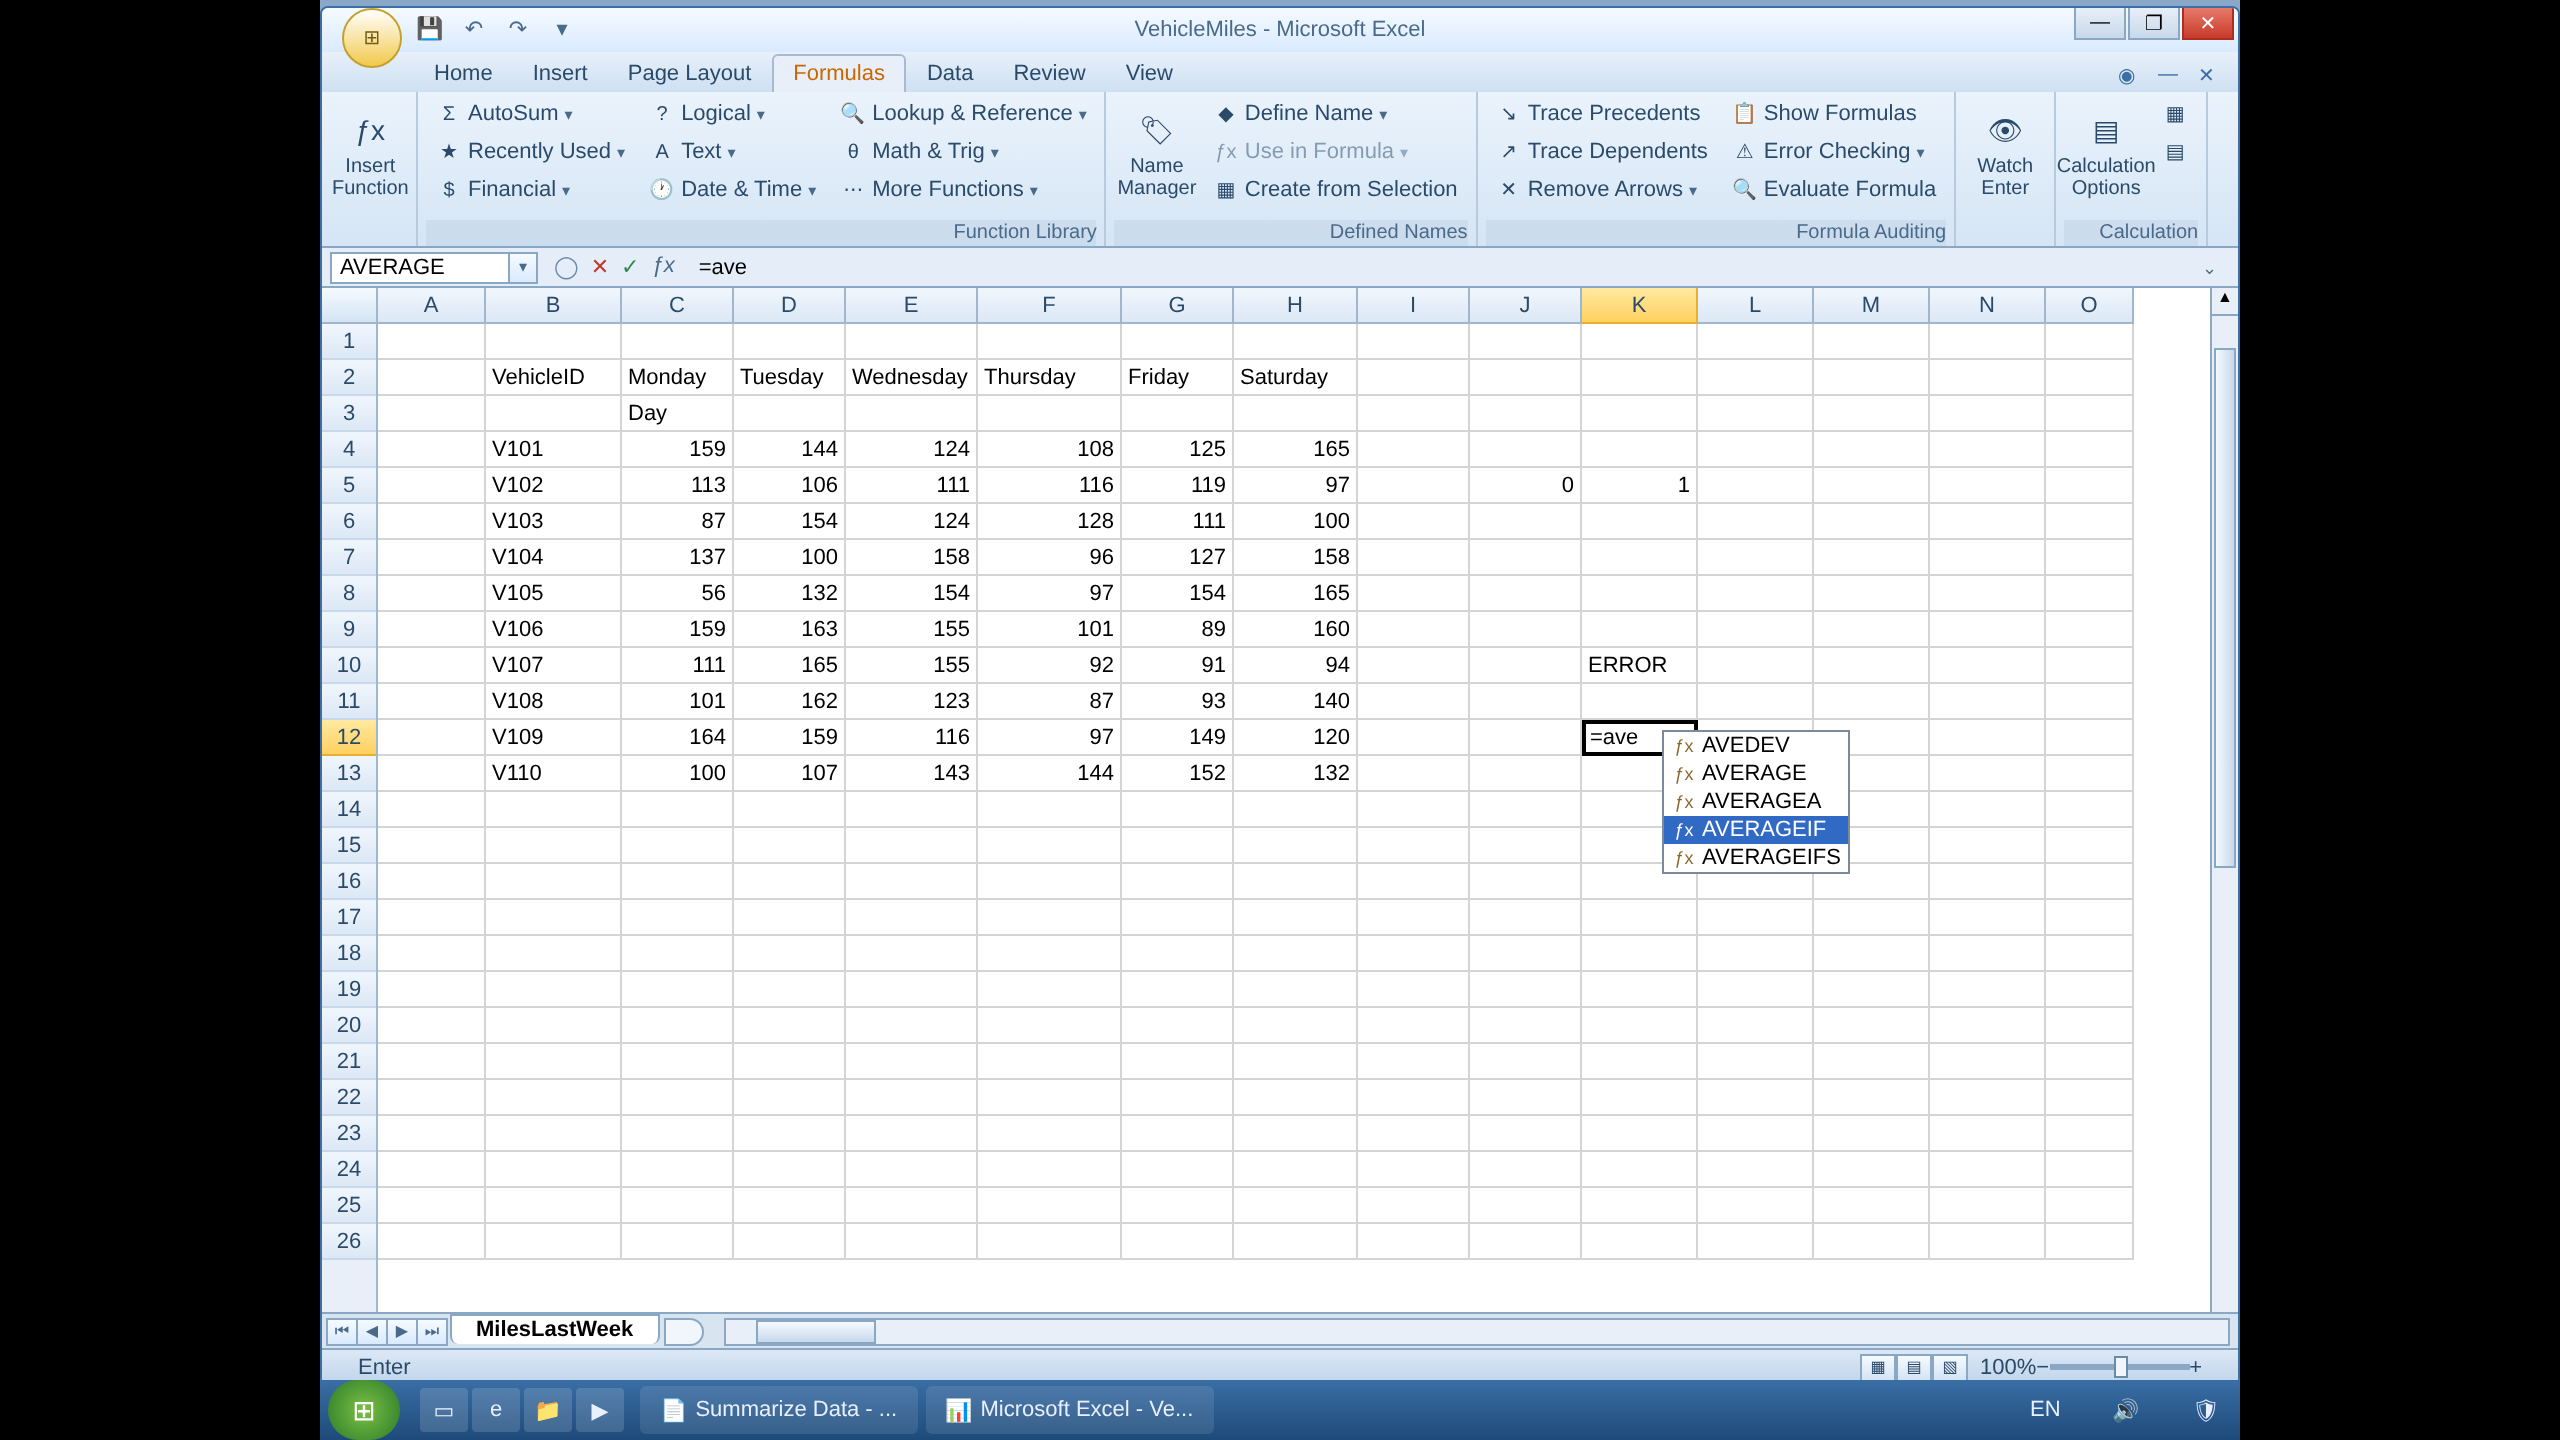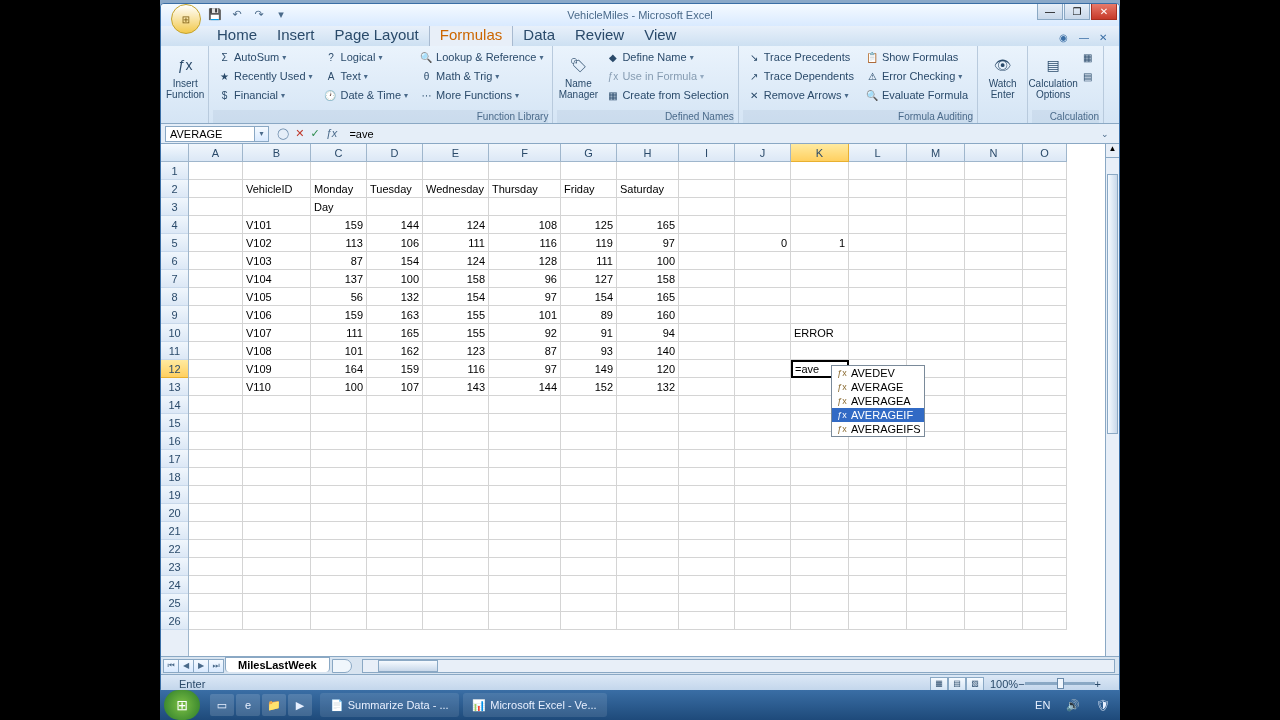--- a/index.html
+++ b/index.html
@@ -3,34 +3,34 @@
 <meta charset="utf-8">
 <style>
 * { margin: 0; padding: 0; box-sizing: border-box; font-family: "Segoe UI", Tahoma, sans-serif; user-select: none; }
 body { background: #000; width: 1280px; height: 720px; overflow: hidden; position: relative; }
 .desktop { position: absolute; left: 160px; top: 0; width: 960px; height: 700px; background: #8aa8c8; }
 .taskbar { position: absolute; left: 160px; bottom: 0; width: 960px; height: 30px; background: linear-gradient(#3a6ea5,#1e4a7a); display: flex; align-items: center; }
 .start-orb { width: 36px; height: 30px; background: radial-gradient(circle,#7cc043,#2a7a2a); border-radius: 18px; margin: 0 4px; display:flex; align-items:center; justify-content:center; color:#fff; font-size:14px; }
 .task-icons { display:flex; gap:2px; padding:0 6px; }
 .task-icon { width:24px; height:22px; background:rgba(255,255,255,0.15); border-radius:2px; display:flex; align-items:center; justify-content:center; color:#e8f0ff; font-size:11px; }
 .task-btn { height:24px; padding:0 10px; margin:0 2px; background:rgba(255,255,255,0.1); border-radius:3px; color:#e8f0ff; font-size:11px; display:flex; align-items:center; gap:4px; }
-.tray { margin-left:auto; padding:0 10px; color:#e8f0ff; font-size:11px; display:flex; gap:16px; align-items:center; }
+.tray { margin-left:auto; padding:0 10px; color:#e8f0ff; font-size:11px; display:flex; gap:26px; align-items:center; }
 
 .win { position:absolute; left:0; top:3px; width:960px; height:690px; background:#cfe0f0; border:1px solid #3a6ea5; border-radius:4px; overflow:hidden; display:flex; flex-direction:column; }
 .titlebar { height:22px; background:linear-gradient(#f5faff,#d9eaff); display:flex; align-items:center; position:relative; }
 .orb { position:absolute; left:10px; top:0px; width:30px; height:30px; border-radius:50%; background:linear-gradient(#fff,#f2c94c);border:1px solid #c4a22a; z-index:10; display:flex; align-items:center; justify-content:center; font-size:10px; color:#7a5a10; }
 .qat { position:absolute; left:46px; top:2px; display:flex; gap:6px; }
 .qat-icon { width:16px; height:16px; color:#4a6a8a; font-size:11px; display:flex; align-items:center; justify-content:center; }
 .title-text { margin:0 auto; font-size:11px; color:#4a6a8a; }
 .winctrl { position:absolute; right:2px; top:0; display:flex; }
 .winbtn { width:26px; height:16px; margin-left:1px; font-size:10px; display:flex; align-items:center; justify-content:center; background:linear-gradient(#e8eff8,#c8d8ea); border:1px solid #8aa8c4; border-top:none; }
 .winbtn.close { background:linear-gradient(#e87a6a,#c73a2a); color:#fff; border-color:#a83020; }
 
 .tabstrip { height:20px; background:linear-gradient(#e8f0fa,#cde0f2); display:flex; align-items:flex-end; padding-left:46px; }
-.tab { padding:3px 10px; font-size:15px; color:#2a4a6a; border-top-left-radius:3px; border-top-right-radius:3px; }
+.tab { padding:3px 10px; font-size:11px; color:#2a4a6a; border-top-left-radius:3px; border-top-right-radius:3px; }
 .tab.active { background:#e8eff8; border:1px solid #a8bad0; border-bottom:none; color:#cc6600; }
 .helpctrl { margin-left:auto; display:flex; gap:6px; padding-right:6px; }
 .help-icon { width:14px; height:14px; font-size:10px; color:#3a6ea5; }
 
 .ribbon { height:78px; background:linear-gradient(#eaf3fc,#d5e5f5); border-bottom:1px solid #8aa8c4; display:flex; }
 .rgroup { border-right:1px solid #b8cadd; display:flex; flex-direction:column; padding:2px 4px 0; }
 .rgroup-body { flex:1; display:flex; align-items:flex-start; gap:2px; }
 .rgroup-label { text-align:right; font-size:10px; color:#4a6a8a; padding:1px 0; background:rgba(180,200,220,0.3); }
 .bigbtn { width:42px; height:58px; display:flex; flex-direction:column; align-items:center; justify-content:center; font-size:10px; color:#2a4a6a; text-align:center; line-height:1.1; border:1px solid transparent; border-radius:3px; padding-top:2px; }
 .big-ico { width:20px; height:20px; margin-bottom:2px; display:flex; align-items:center; justify-content:center; font-size:14px; }

